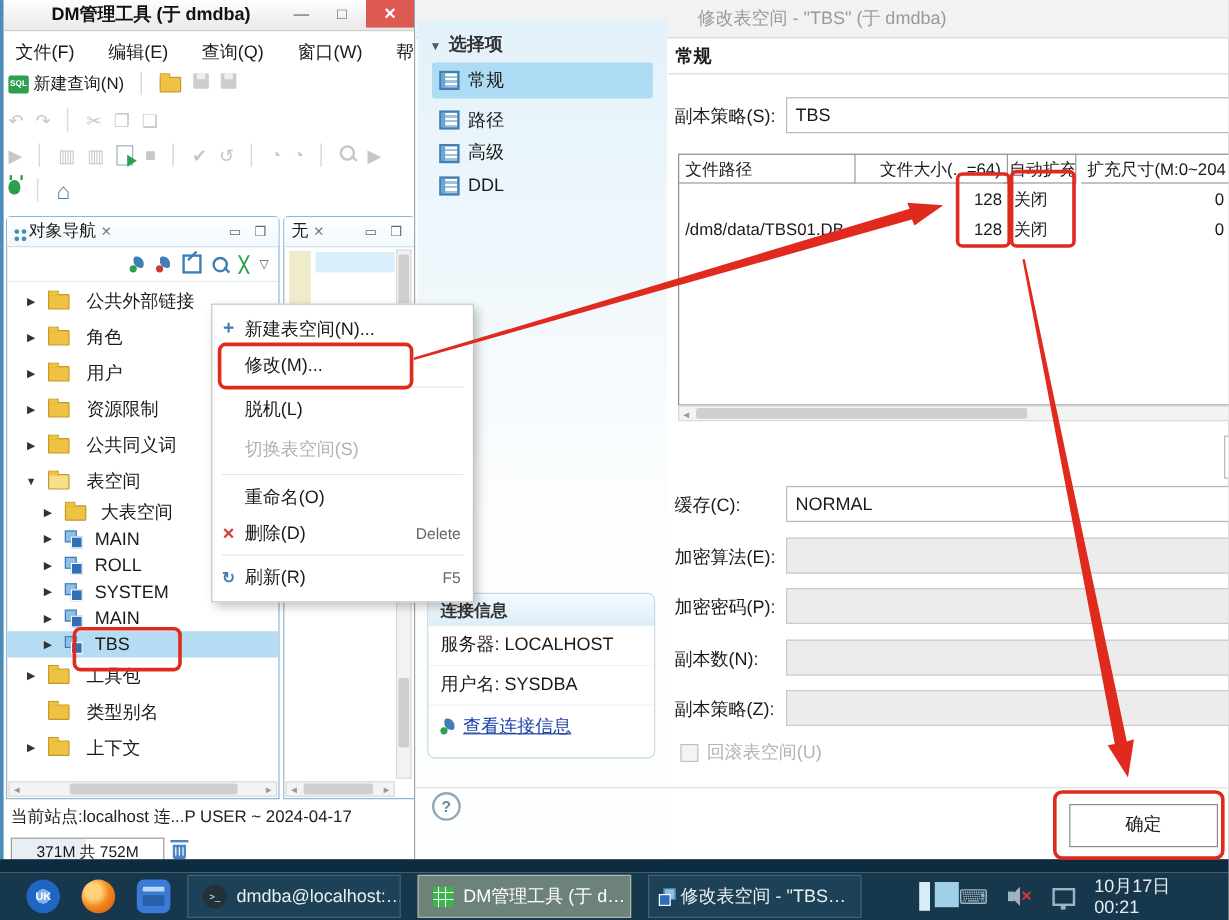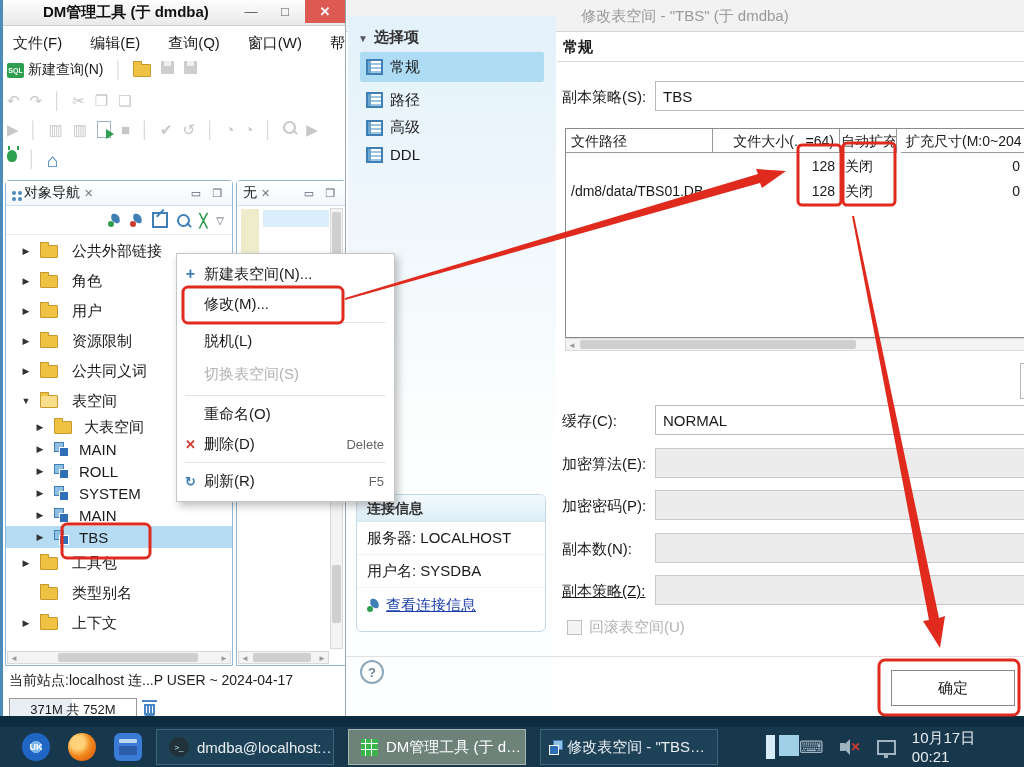--- a/index.html
+++ b/index.html
@@ -409,21 +409,21 @@
       <div class="abs" style="left:463px;top:331px;width:12px;height:34px;border:1px solid #b9b9b9;background:#fff;"></div>
 
       <div class="fldlabel" style="top:380px;">缓存(C):</div>
       <div class="fldbox" style="top:373px;">NORMAL</div>
       <div class="fldlabel" style="top:423px;">加密算法(E):</div>
       <div class="fldbox dis" style="top:416px;"></div>
       <div class="fldlabel" style="top:465px;">加密密码(P):</div>
       <div class="fldbox dis" style="top:458px;"></div>
       <div class="fldlabel" style="top:508px;">副本数(N):</div>
       <div class="fldbox dis" style="top:501px;"></div>
-      <div class="fldlabel" style="top:550px;text-decoration:underline;">副本策略(Z):</div>
+      <div class="fldlabel" style="top:550px;">副本策略(Z):</div>
       <div class="fldbox dis" style="top:543px;"></div>
 
       <span class="chk" style="left:10px;top:588px;"></span>
       <span class="abs" style="left:32px;top:586px;font-size:15px;color:#b3b3b3;">回滚表空间(U)</span>
 
       <div class="btm-rule"></div>
       <div class="okbtn">确定</div>
     </div>
   </div>
 

